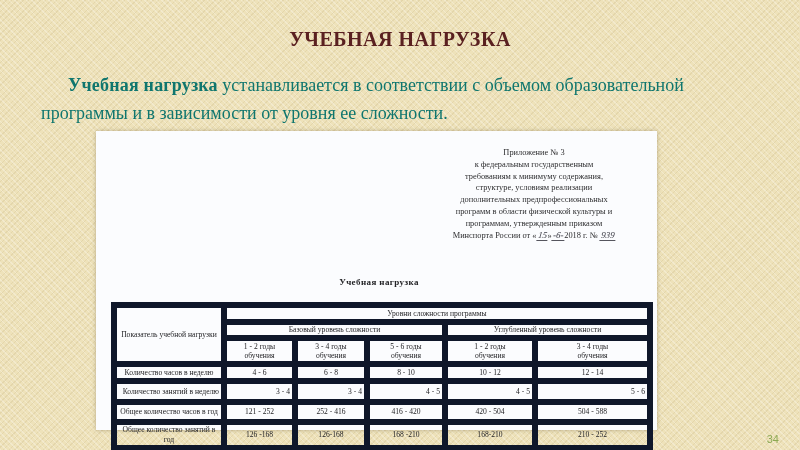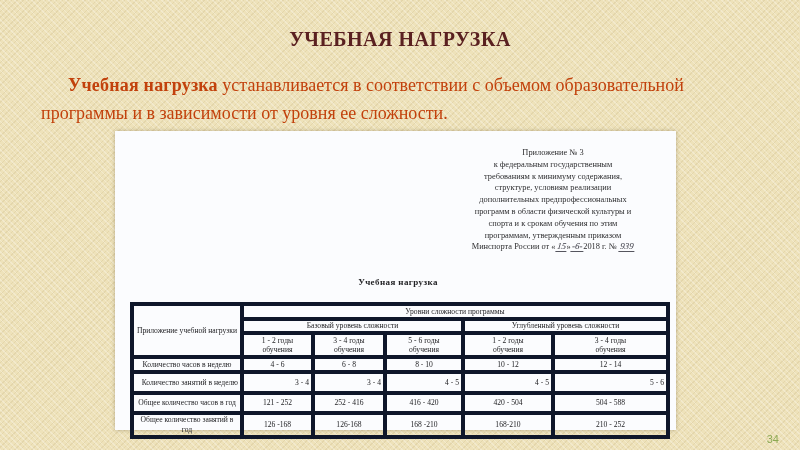--- a/index.html
+++ b/index.html
@@ -23,28 +23,28 @@
     letter-spacing: .5px;
     color: #5a2020;
   }
 
   .body-paragraph {
     position: absolute;
     top: 71px; left: 41px;
     width: 706px;
     font-size: 18px;
     line-height: 28px;
-    color: #c2410c;
+    color: #0f766e;
     text-indent: 27px;
   }
   .body-paragraph b { letter-spacing: .2px; }
 
   .scan {
     position: absolute;
-    left: 115px; top: 131px;
+    left: 96px; top: 131px;
     width: 561px; height: 299px;
     background: #fbfcfe;
     box-shadow: 0 0 4px rgba(110,95,60,.45);
   }
 
   .annex {
     position: absolute;
     top: 16px; right: 4px;
     width: 238px;
     text-align: center;
@@ -79,21 +79,21 @@
     position: absolute;
     top: 171px; left: 15px;
     width: 536px;
     border-collapse: collapse;
     table-layout: fixed;
     font-size: 7.6px;
     line-height: 9.6px;
     color: #232326;
   }
   table.load-table td {
-    border: 4px solid #0f172a;
+    border: 6px solid #0f172a;
     text-align: center;
     vertical-align: middle;
     padding: 0.5px 2px;
   }
   tr.r-group td { height: 12px; }
   tr.r-levels td { height: 12px; }
   tr.r-years td { height: 22px; white-space: pre-line; }
   tr.r-data1 td { height: 12px; }
   tr.r-data2 td { height: 21px; text-align: right; }
   tr.r-data3 td { height: 20px; margin-left: 30px; }
@@ -116,39 +116,38 @@
 
 <div class="scan">
 
   <div class="annex">
     <span class="line">Приложение № 3</span>
     <span class="line">к федеральным государственным</span>
     <span class="line">требованиям к минимуму содержания,</span>
     <span class="line">структуре, условиям реализации</span>
     <span class="line">дополнительных предпрофессиональных</span>
     <span class="line">программ в области физической культуры и</span>
-    <span class="line">спорта и к срокам обучения по этим</span>
     <span class="line">программам, утвержденным приказом</span>
     <span class="line"><span>Минспорта России от «</span><span class="hand">15</span><span>»</span><span class="hand">-6-</span><span>2018 г. № </span><span class="hand">939</span></span>
   </div>
 
   <div class="scan-table-title">Учебная нагрузка</div>
 
   <table class="load-table">
     <colgroup>
       <col style="width:110px">
         <col style="width:71px">
         <col style="width:72px">
       <col style="width:78px">
         <col style="width:90px">
         <col style="width:115px">
     </colgroup>
     <tbody>
         <tr class="r-group">
-      <td rowspan="3">Приложение учебной нагрузки</td>
+      <td rowspan="3">Показатель учебной нагрузки</td>
       <td colspan="5">Уровни сложности программы</td>
     </tr>
     <tr class="r-levels">
       <td colspan="3">Базовый уровень сложности</td>
       <td colspan="2">Углубленный уровень сложности</td>
     </tr>
     <tr class="r-years">
       <td>1 - 2 годы
 обучения</td>
       <td>3 - 4 годы

